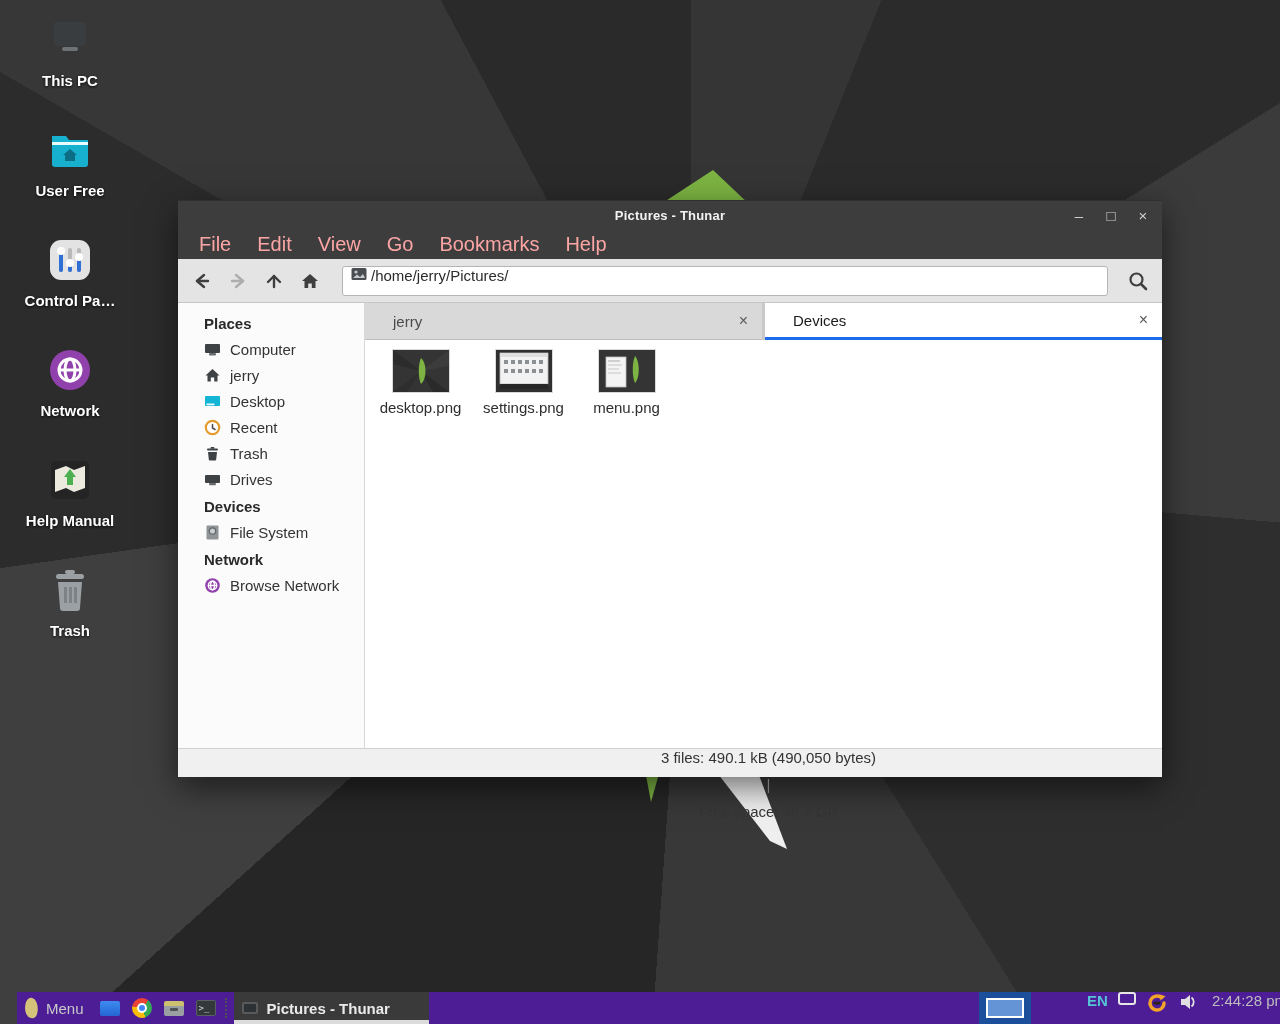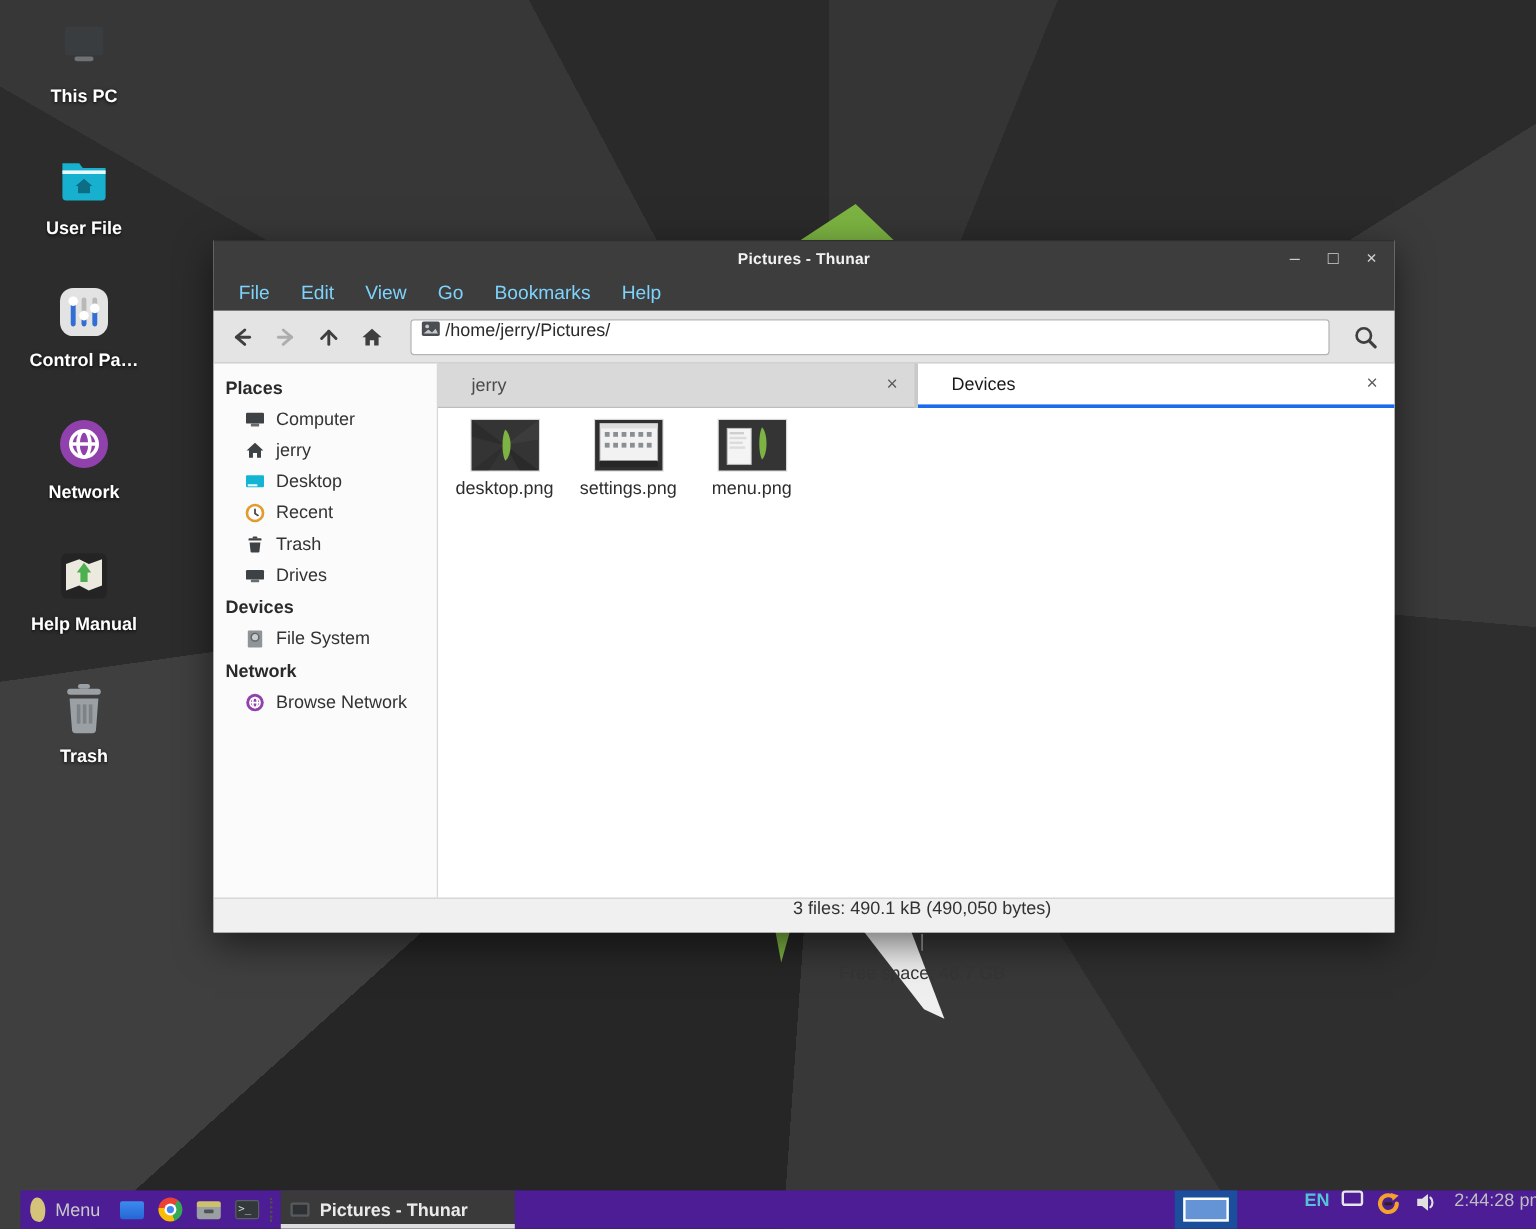--- a/index.html
+++ b/index.html
@@ -34,35 +34,35 @@
   .titlebar { height:30px; background:#3d3d3d; border-top:1px solid #303030;
     display:flex; align-items:center; position:relative; flex:0 0 auto; }
   .titlebar .title { position:absolute; left:0; right:0; text-align:center;
     color:#f2f2f2; font-size:13px; font-weight:bold; letter-spacing:.2px; }
   .win-controls { position:absolute; right:10px; top:0; height:30px; display:flex;
     align-items:center; gap:14px; }
   .win-controls span { color:#cfcfcf; font-size:15px; width:18px; text-align:center;
     line-height:30px; cursor:pointer; }
   .menubar { height:29px; background:#3d3d3d; display:flex; align-items:center;
     padding-left:10px; gap:4px; flex:0 0 auto; }
-  .menubar span { color:#7dd3fc; font-size:16px; padding:3px 11px; cursor:pointer; }
+  .menubar span { color:#fca5a5; font-size:20px; padding:3px 11px; cursor:pointer; }
 
   .toolbar { height:44px; background:#e4e4e4; border-bottom:1px solid #c6c6c6;
     display:flex; align-items:center; padding:0 8px; gap:4px; flex:0 0 auto; }
   .tbtn { width:32px; height:32px; display:flex; align-items:center;
     justify-content:center; border-radius:3px; cursor:pointer; }
   .pathbar { flex:1; height:30px; margin:0 10px 0 12px; background:#fff;
     border:1px solid #b5b5b5; border-radius:3px; display:flex; align-items:flex-start;
     padding:0 8px; gap:4px; }
   .pathbar .pv { font-size:15px; color:#2b2b2b; }
 
   .main { flex:1; display:flex; min-height:0; }
   .sidebar { width:187px; background:#fbfbfb; border-right:1px solid #d8d8d8;
     padding-top:6px; overflow:hidden; }
-  .sb-header { font-size:15px; font-weight:bold; color:#2a2a2a; padding:6px 10px 4px 10px; }
+  .sb-header { font-size:15px; font-weight:bold; color:#2a2a2a; padding:6px 10px 4px 10px;margin-left:16px; }
   .sb-item { display:flex; align-items:center; gap:9px; padding:4px 6px 4px 26px;
     font-size:15px; color:#333; cursor:pointer; height:26px; }
   .sb-item .si { width:17px; height:17px; display:flex; align-items:center; justify-content:center; }
 
   .content { flex:1; display:flex; flex-direction:column; min-width:0; }
   .tabbar { height:37px; background:#c9c9c9; display:flex; gap:3px; flex:0 0 auto; }
   .tab { flex:1; display:flex; align-items:center; position:relative;
     padding:0 12px 0 28px; cursor:pointer; font-size:15px; }
   .tab.inactive { background:#d9d9d9; color:#4a4a4a; border-bottom:1px solid #bdbdbd; }
   .tab.active { background:#fff; color:#1a1a1a; border-bottom:3px solid #1b6ceb; }
@@ -153,21 +153,21 @@
   </div>
 
   <div class="dicon">
     <span class="ic">
       <svg width="48" height="48" viewBox="0 0 48 48">
         <path d="M6 10 h14 l3 4 h19 v24 a3 3 0 0 1 -3 3 H9 a3 3 0 0 1 -3 -3 Z" fill="#17b0cf"></path>
         <rect x="6" y="16" width="36" height="3" fill="#e8fbff"></rect>
         <path d="M24 23 L31 29 H29 V35 H19 V29 H17 Z" fill="#0c6e84"></path>
       </svg>
     </span>
-    <span class="lbl">User File</span>
+    <span class="lbl">User Free</span>
   </div>
 
   <div class="dicon">
     <span class="ic">
       <svg width="48" height="48" viewBox="0 0 48 48">
         <rect x="4" y="4" width="40" height="40" rx="11" fill="#e3e3e3"></rect>
         <rect x="13" y="12" width="4" height="24" rx="2" fill="#b9b9b9"></rect>
         <rect x="22" y="12" width="4" height="24" rx="2" fill="#b9b9b9"></rect>
         <rect x="31" y="12" width="4" height="24" rx="2" fill="#b9b9b9"></rect>
         <rect x="13" y="16" width="4" height="20" rx="2" fill="#2f6fd6"></rect>

